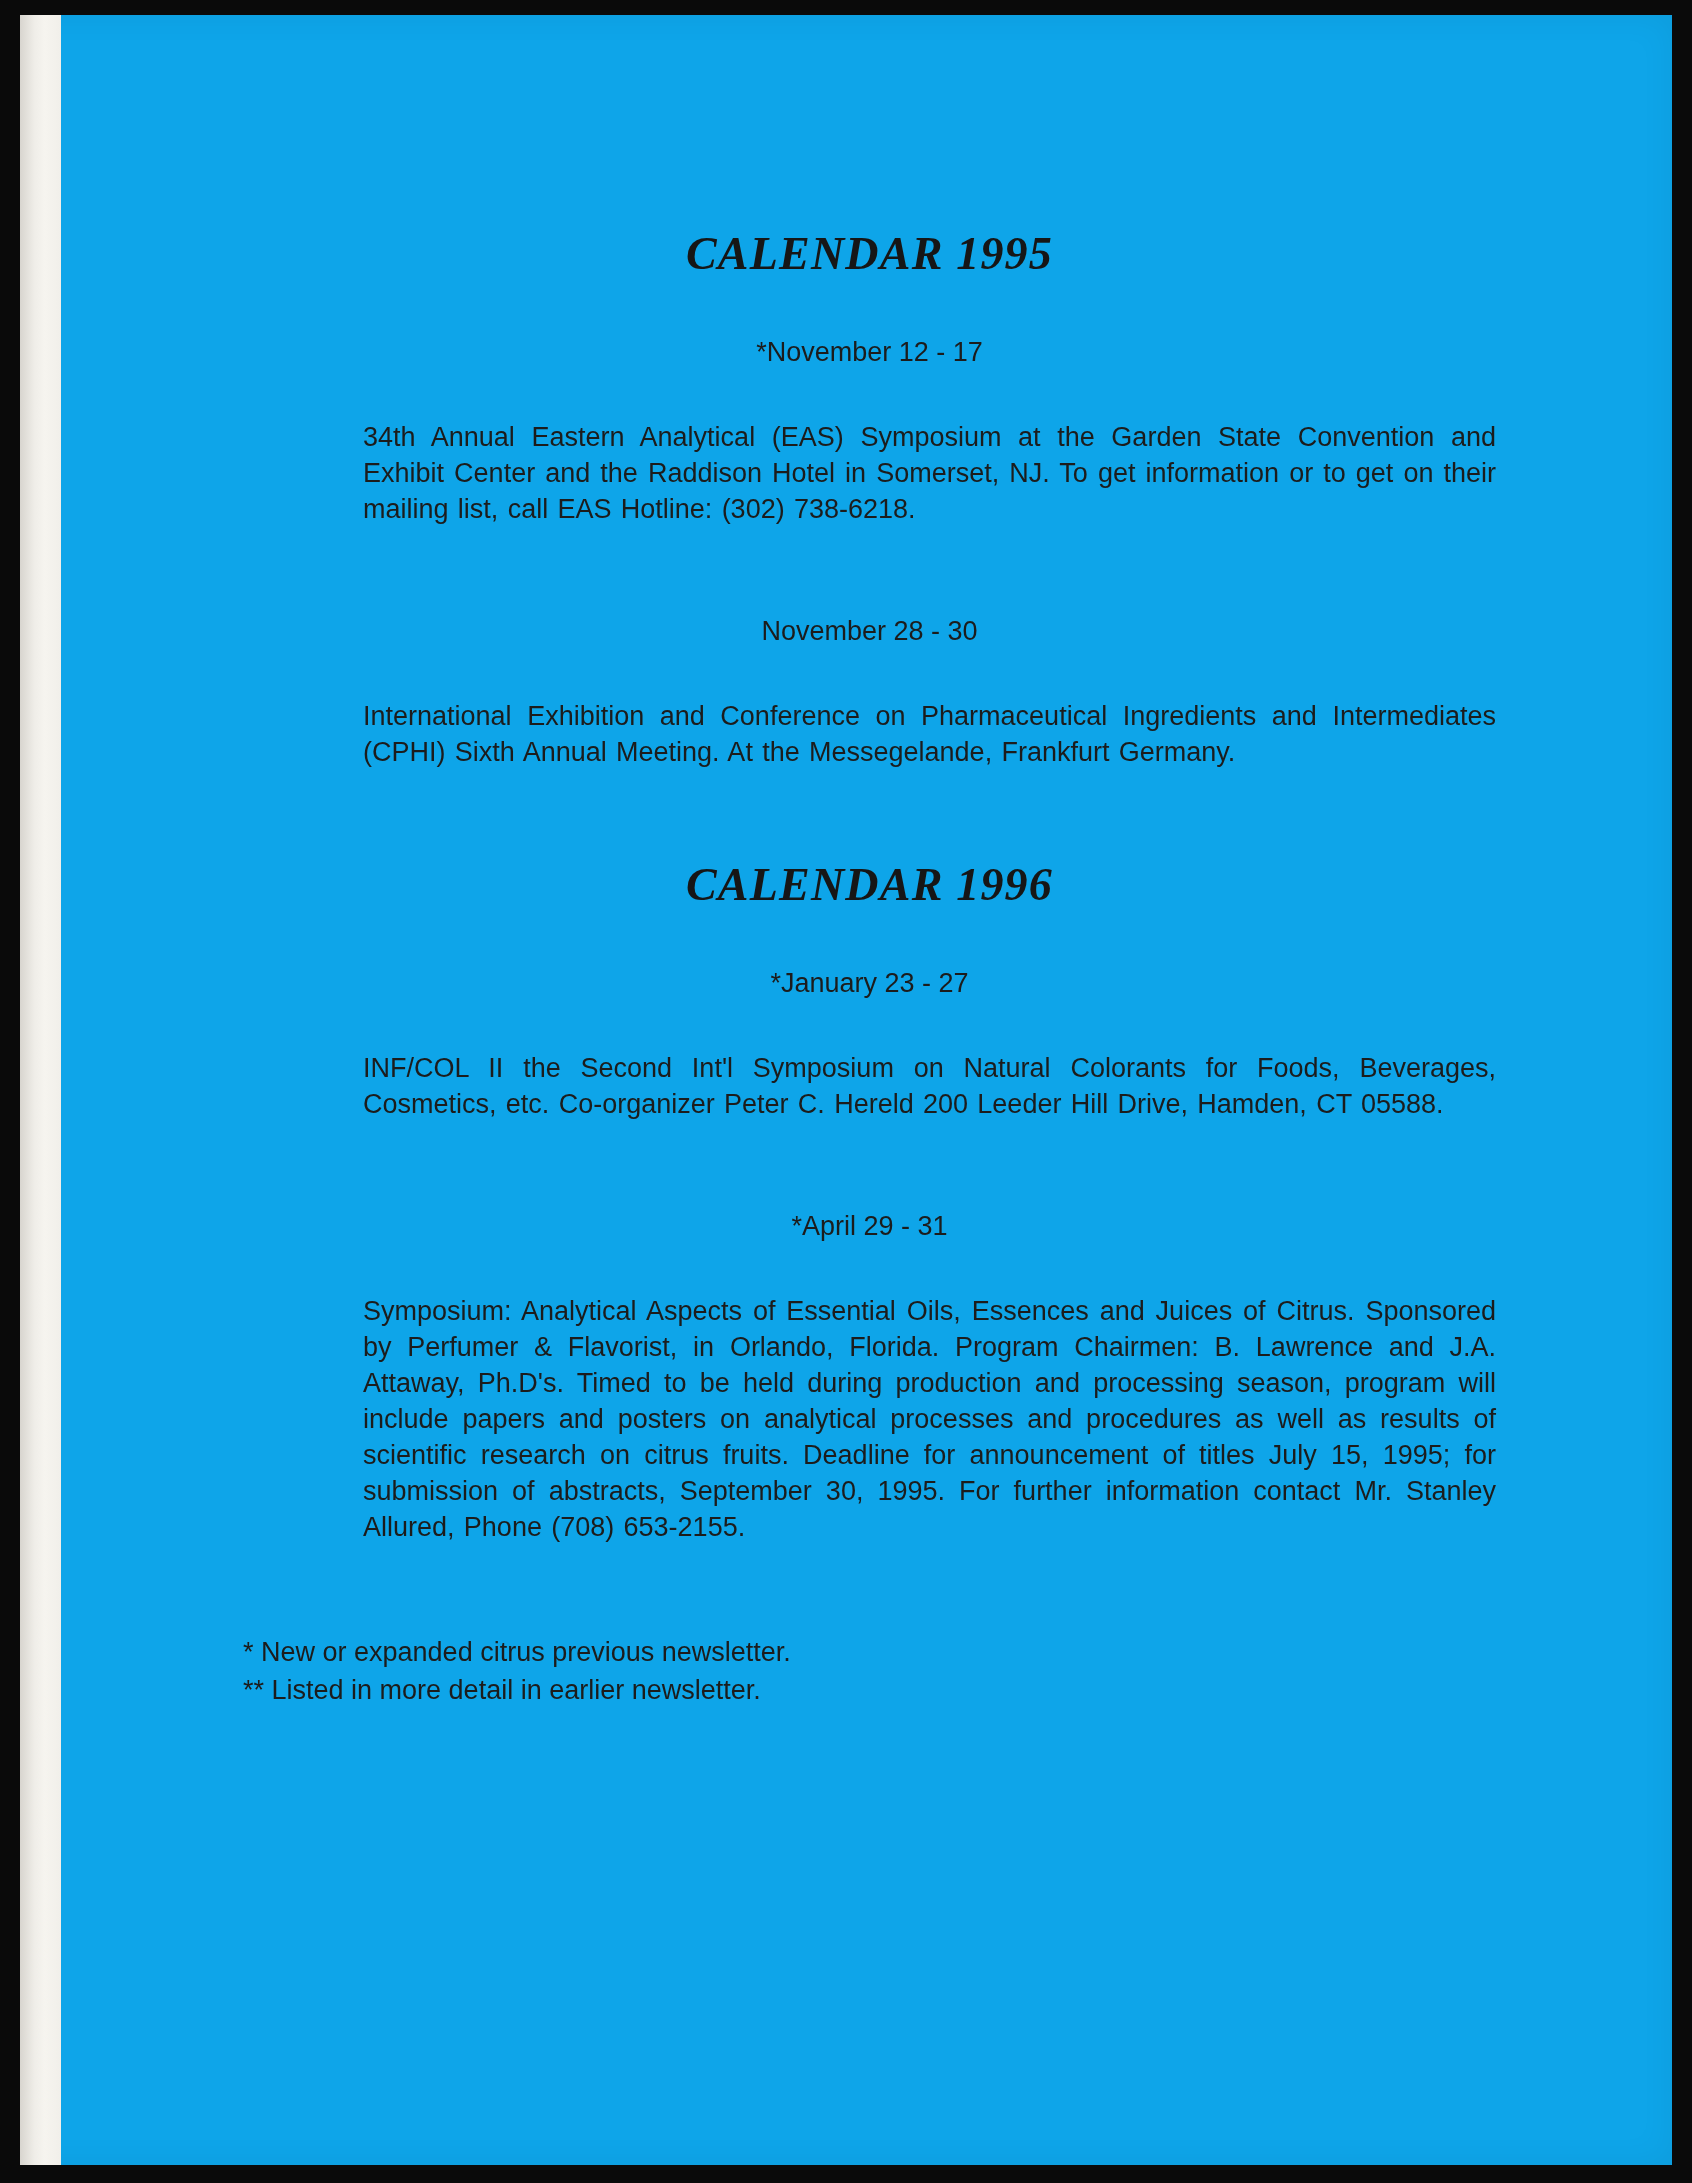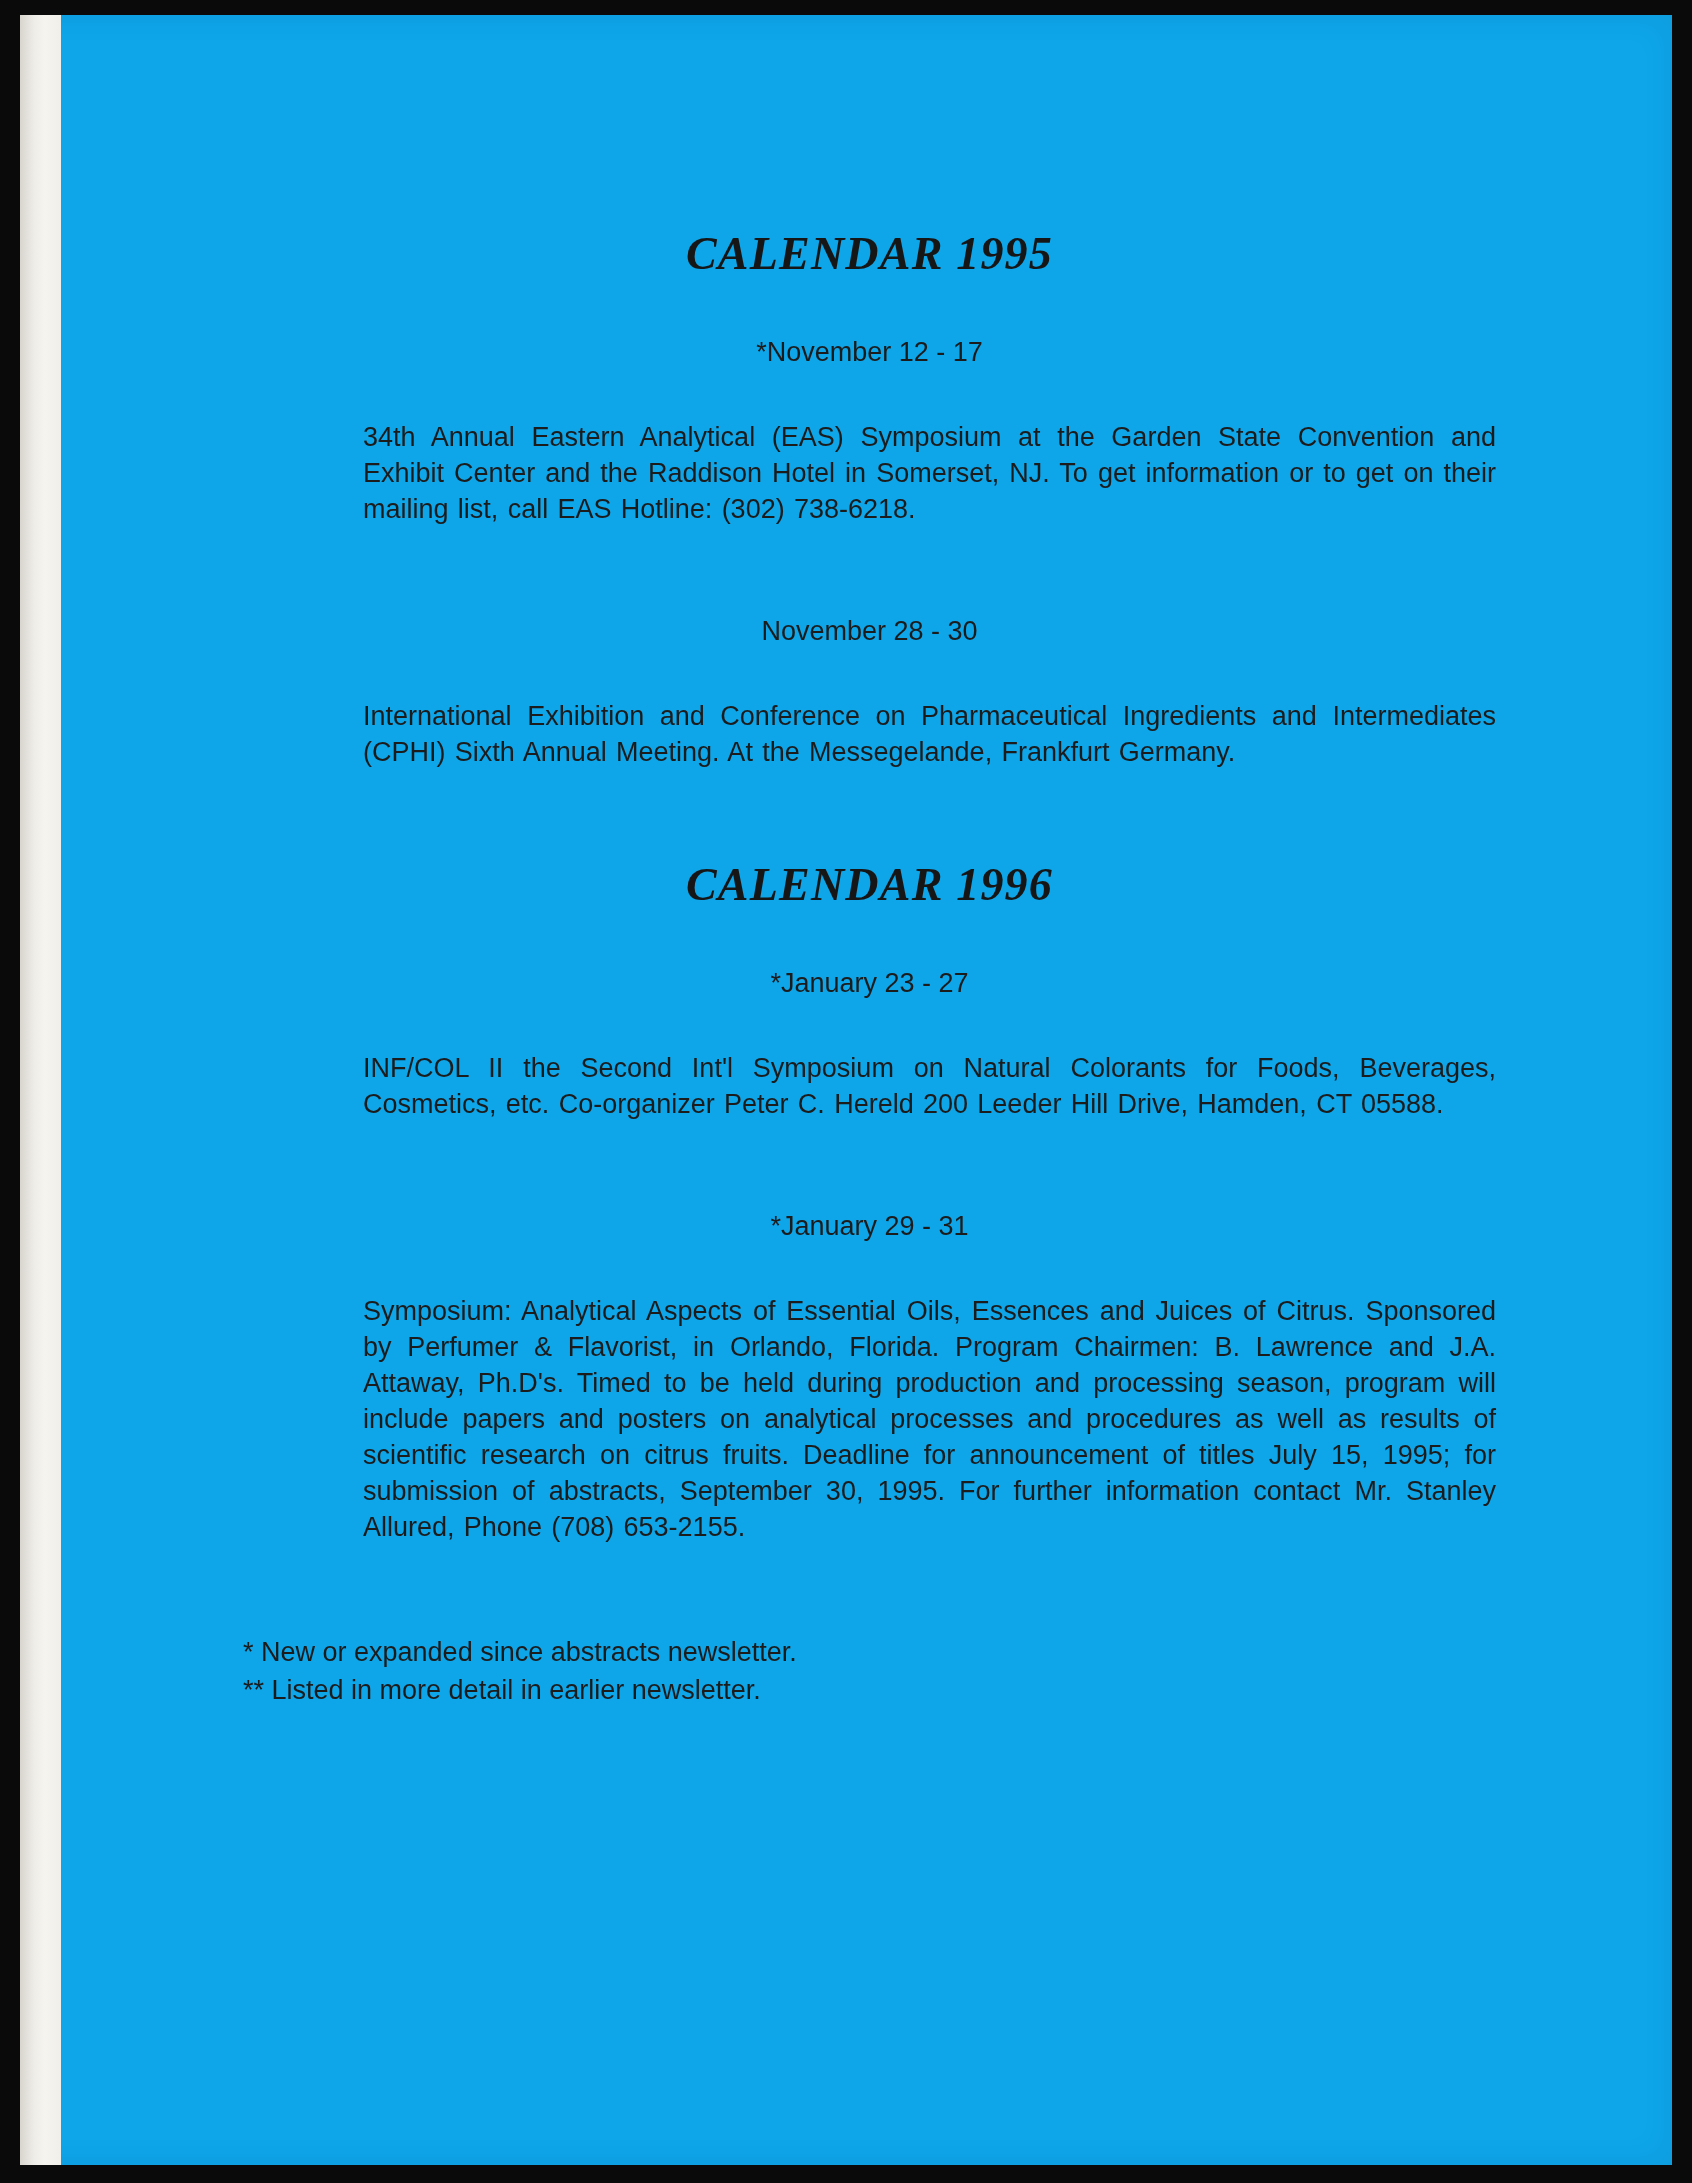--- a/index.html
+++ b/index.html
@@ -103,26 +103,26 @@
 
       <section class="section section-1996">
         <h1 class="section-title">CALENDAR 1996</h1>
 
         <div class="entry">
           <div class="entry-date">*January 23 - 27</div>
           <p class="entry-body">INF/COL II the Second Int'l Symposium on Natural Colorants for Foods, Beverages, Cosmetics, etc.  Co-organizer Peter C. Hereld 200 Leeder Hill Drive, Hamden, CT 05588.</p>
         </div>
 
         <div class="entry">
-          <div class="entry-date">*January 29 - 31</div>
+          <div class="entry-date">*April 29 - 31</div>
           <p class="entry-body">Symposium: Analytical Aspects of Essential Oils, Essences and Juices of Citrus.  Sponsored by Perfumer &amp; Flavorist, in Orlando, Florida.  Program Chairmen: B. Lawrence and J.A. Attaway, Ph.D's.  Timed to be held during production and processing season, program will include papers and posters on analytical processes and procedures as well as results of scientific research on citrus fruits.  Deadline for announcement of titles July 15, 1995; for submission of abstracts, September 30, 1995.  For further information contact Mr. Stanley Allured, Phone (708) 653-2155.</p>
         </div>
       </section>
 
       <div class="footnotes">
-        <div class="footnote">* New or expanded since abstracts newsletter.</div>
+        <div class="footnote">* New or expanded citrus previous newsletter.</div>
         <div class="footnote">** Listed in more detail in earlier newsletter.</div>
       </div>
 
     </div>
   </div>
 </div>
 
 
 </body></html>

